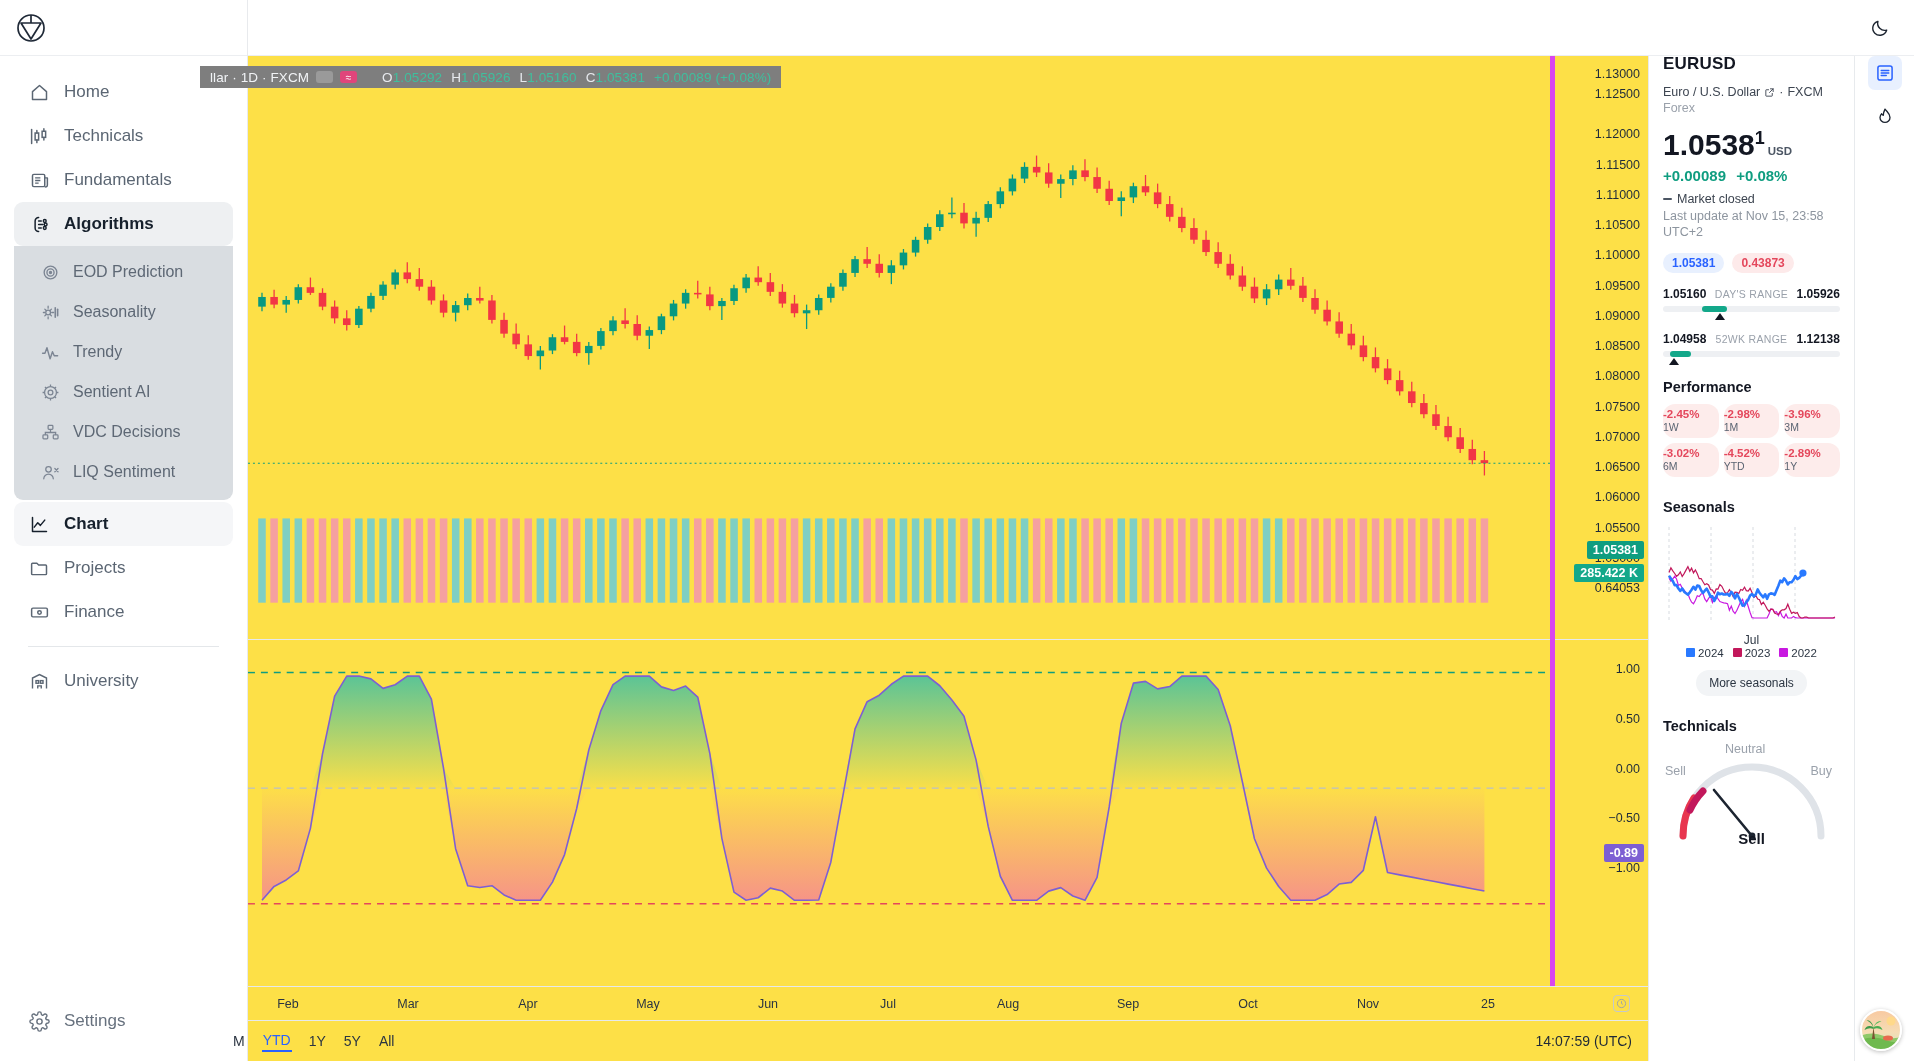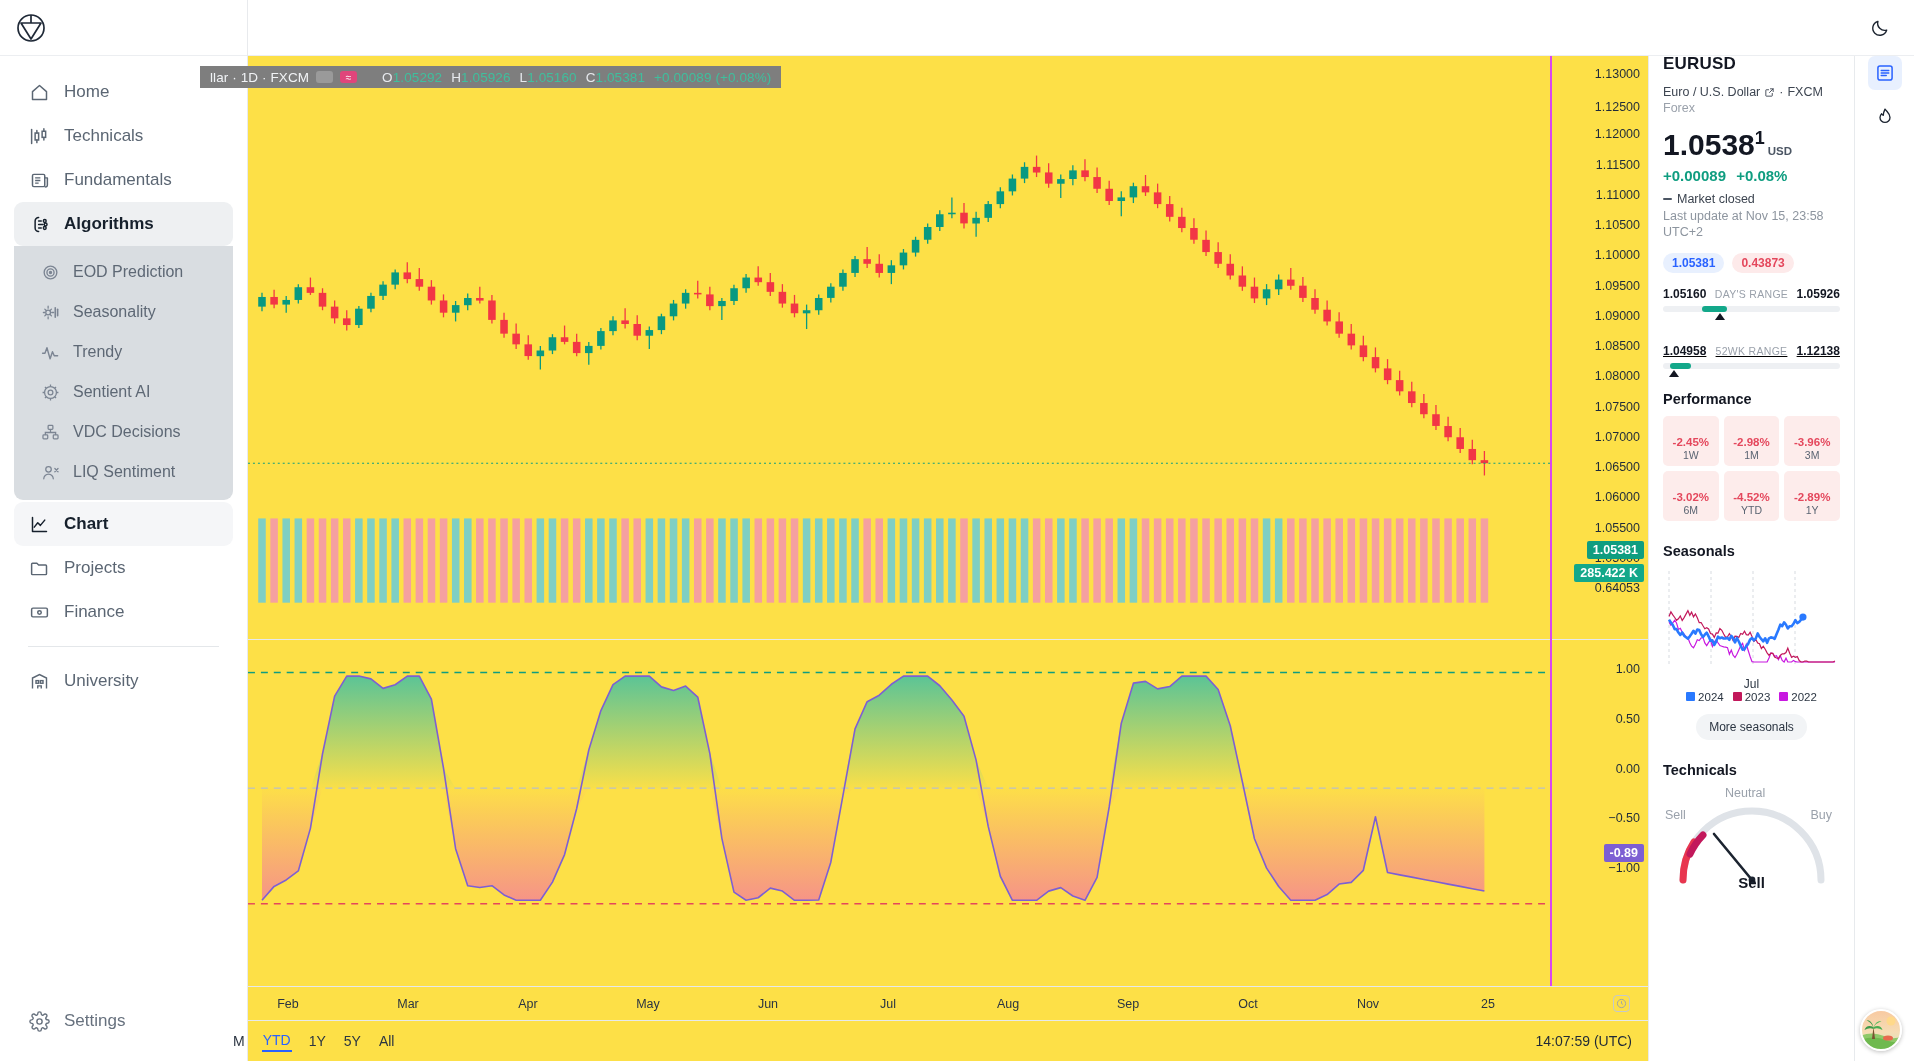--- a/index.html
+++ b/index.html
@@ -54,21 +54,21 @@
   .ohlc-sym { color: #f1f3f6; }
   .ohlc-chip { width: 17px; height: 12px; border-radius: 3px; background:#9a9a9a; }
   .ohlc-chip.pink { background:#e0457b; display:flex;align-items:center;justify-content:center;color:#fff;font-size:10px;}
   .ohlc-vals { margin-left: 18px; display:flex; gap:9px; }
   .ohlc-vals .lbl { color:#e7eaee; }
   .ohlc-vals .v { color:#3fbf9d; }
 
   .plot { position: absolute; left: 0; right: 98px; top: 0; bottom: 0; }
   .price-axis {
     position: absolute; right: 0; top: 0; width: 98px; height: 100%;
-    border-left: 2px solid #d946ef; font-size: 12.5px; color: #1f2b3a;
+    border-left: 5px solid #d946ef; font-size: 12.5px; color: #1f2b3a;
   }
   .axis-tick { position: absolute; right: 8px; transform: translateY(-50%); }
 
   .pane-sep { position:absolute; left:0; right:0; height:1px; background:#e6e9ec; }
 
   .price-tag {
     position: absolute; right: 4px; background: #0f9d80; color: #fff;
     font-size: 12.5px; padding: 2px 6px; border-radius: 2px; font-weight: 600;
     transform: translateY(-50%); z-index: 5; text-align:center;
   }
@@ -119,21 +119,21 @@
   .ask { background:#fdeaea; color:#e4475c; }
   .bid,.ask { font-size:12px; font-weight:600; padding:3px 9px; border-radius:11px;}
   .range-row { display:flex; align-items:baseline; justify-content:space-between; margin-top:14px; font-size:12px;}
   .range-row .edge { font-weight:700; color:#131722;}
   .range-row .lbl { color:#9aa1ab; font-size:10.5px; letter-spacing:.3px;}
   .range-track { position:relative; height:6px; background:#eef0f3; border-radius:3px; margin-top:5px;}
   .range-fill { position:absolute; top:0; height:6px; background:#13a88a; border-radius:3px;}
   .range-caret { position:absolute; top:7px; width:0;height:0;border-left:5px solid transparent;border-right:5px solid transparent;border-bottom:7px solid #131722; transform:translateX(-50%);}
   .sec-title { font-size:14.5px; font-weight:700; color:#131722; margin-top:22px;}
   .perf-grid { display:grid; grid-template-columns: repeat(3, 1fr); gap:5px; margin-top:9px;}
-  .perf-cell { background:#fdeceb; border-radius:5px; padding:20px 0 5px 0; text-align:center;}
+  .perf-cell { background:#fdeceb; border-radius:12px; padding:4px 0 5px 0; text-align:left;}
   .perf-val { font-size:11.5px; font-weight:700; color:#e4475c;}
   .perf-lbl { font-size:10.5px; color:#5a6472; margin-top:1px;}
   .seas-wrap { margin-top:10px; }
   .seas-xlabel { text-align:center; font-size:12px; color:#2b3542; margin-top:4px;}
   .seas-legend { display:flex; justify-content:center; gap:9px; font-size:11.5px; color:#2b3542;}
   .seas-legend .sw { width:9px; height:9px; display:inline-block; margin-right:3px; border-radius:1px;}
   .more-btn {
     margin: 11px auto 0 auto; display:block; background:#f2f4f6; color:#2b3542;
     border:none; border-radius:13px; font-size:12px; padding:6px 13px; cursor:pointer;
     font-family:"Liberation Sans",sans-serif;
@@ -692,21 +692,21 @@
               <path d="M14.1,821.6 L26.3,808.1 L38.5,801.8 L50.7,793.0 L62.9,751.6 L75.1,679.0 L87.3,622.9 L99.5,603.4 L111.7,603.4 L123.9,606.1 L136.1,615.4 L148.3,611.8 L160.5,603.4 L172.6,603.4 L184.8,625.8 L197.0,693.0 L209.2,771.4 L221.4,807.5 L233.6,809.2 L245.8,807.4 L258.0,816.4 L270.2,821.6 L282.4,821.6 L294.6,821.6 L306.8,803.9 L319.0,777.1 L331.2,732.3 L343.4,675.3 L355.6,637.0 L367.8,611.7 L380.0,603.4 L392.2,603.4 L404.4,603.4 L416.6,613.9 L428.8,617.4 L441.0,613.1 L453.2,623.8 L465.4,678.9 L477.5,761.3 L489.7,813.7 L501.9,821.6 L514.1,819.1 L526.3,809.8 L538.5,812.6 L550.7,821.6 L562.9,821.6 L575.1,821.3 L587.3,784.5 L599.5,719.8 L611.7,654.8 L623.9,628.3 L636.1,622.0 L648.3,611.4 L660.5,603.4 L672.7,603.4 L684.9,603.4 L697.1,612.8 L709.3,626.7 L721.5,642.5 L733.7,685.2 L745.9,749.7 L758.1,798.2 L770.3,821.6 L782.5,821.6 L794.6,821.6 L806.8,812.7 L819.0,809.3 L831.2,817.4 L843.4,821.6 L855.6,799.3 L867.8,730.8 L880.0,649.2 L892.2,610.3 L904.4,608.6 L916.6,615.9 L928.8,613.6 L941.0,603.4 L953.2,603.4 L965.4,603.4 L977.6,616.5 L989.8,651.7 L1002.0,706.2 L1014.2,761.7 L1026.4,790.3 L1038.6,808.2 L1050.8,821.6 L1063.0,821.6 L1075.2,821.6 L1087.4,816.0 L1099.5,805.8 L1111.7,804.1 L1123.9,792.4 L1136.1,740.3 L1148.3,794.6 L1160.5,796.9 L1172.7,799.1 L1184.9,801.4 L1197.1,803.6 L1209.3,805.9 L1221.5,808.1 L1233.7,810.4 L1245.9,812.6" fill="none" stroke="#7d5fd3" stroke-width="1.6" stroke-linejoin="round"></path>
             </g>
         </svg>
       </div>
 
       <div class="pane-sep" style="top:583px;"></div>
 
       <div class="price-axis">
         <div id="price-ticks">
             <div class="axis-tick" style="top: 18px;">1.13000</div>
-            <div class="axis-tick" style="top: 51px;">1.12500</div>
+            <div class="axis-tick" style="top: 38px;">1.12500</div>
             <div class="axis-tick" style="top: 78.4706px;">1.12000</div>
             <div class="axis-tick" style="top: 108.706px;">1.11500</div>
             <div class="axis-tick" style="top: 138.941px;">1.11000</div>
             <div class="axis-tick" style="top: 169.176px;">1.10500</div>
             <div class="axis-tick" style="top: 199.412px;">1.10000</div>
             <div class="axis-tick" style="top: 229.647px;">1.09500</div>
             <div class="axis-tick" style="top: 259.882px;">1.09000</div>
             <div class="axis-tick" style="top: 290.118px;">1.08500</div>
             <div class="axis-tick" style="top: 320.353px;">1.08000</div>
             <div class="axis-tick" style="top: 350.588px;">1.07500</div>
@@ -805,21 +805,21 @@
         <span class="edge">1.05160</span>
         <span class="lbl">DAY'S RANGE</span>
         <span class="edge">1.05926</span>
       </div>
       <div class="range-track">
         <div class="range-fill" id="dr-fill" style="left: 22%; width: 14%;"></div>
         <div class="range-caret" id="dr-caret" style="left: 32%;"></div>
       </div>
     </div>
 
-    <div style="margin-top:32px;text-decoration:underline;">
+    <div style="margin-top:20px;">
       <div class="range-row">
         <span class="edge">1.04958</span>
         <span class="lbl">52WK RANGE</span>
         <span class="edge">1.12138</span>
       </div>
       <div class="range-track">
         <div class="range-fill" id="wk-fill" style="left: 4%; width: 12%;"></div>
         <div class="range-caret" id="wk-caret" style="left: 6%;"></div>
       </div>
     </div>

